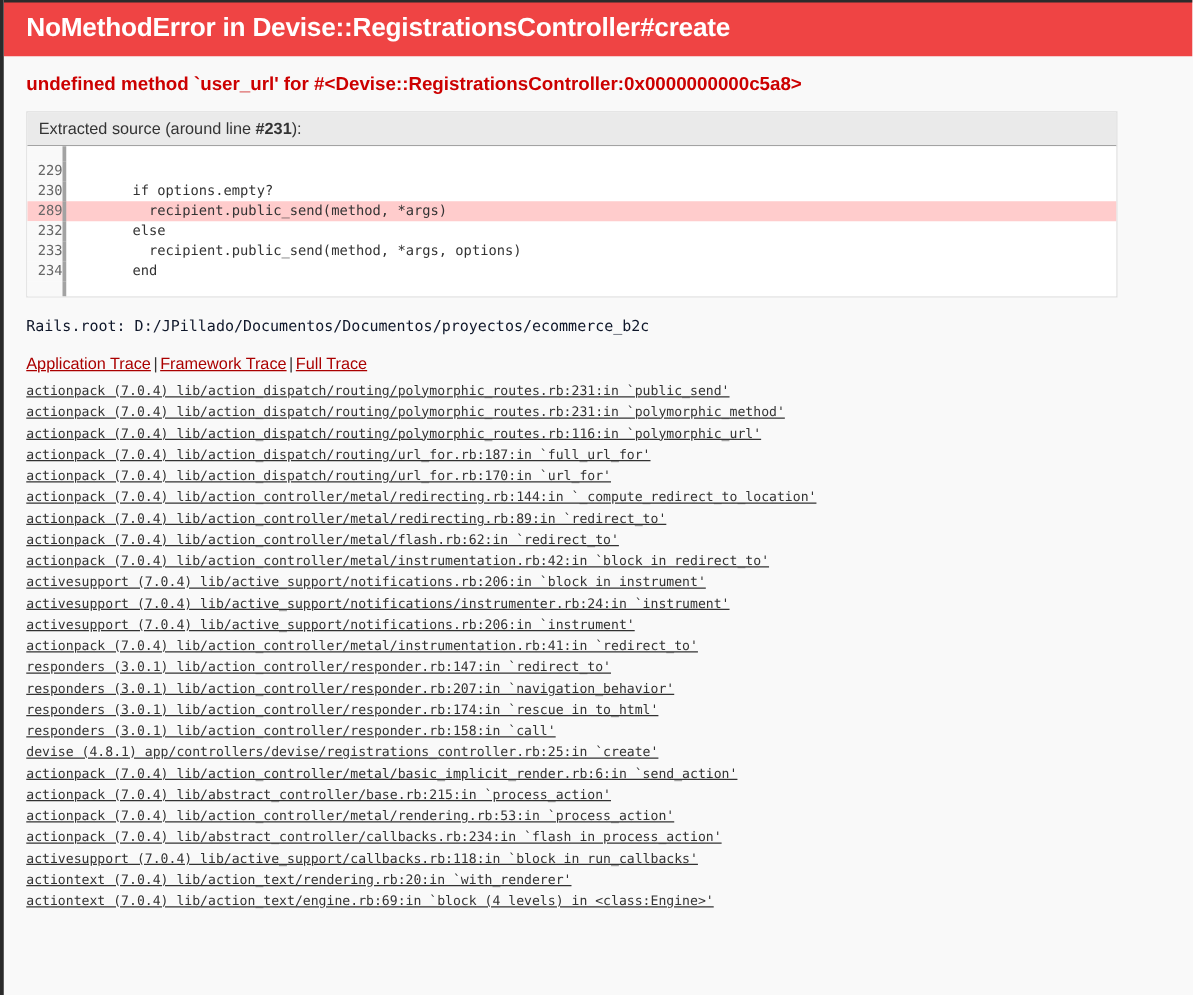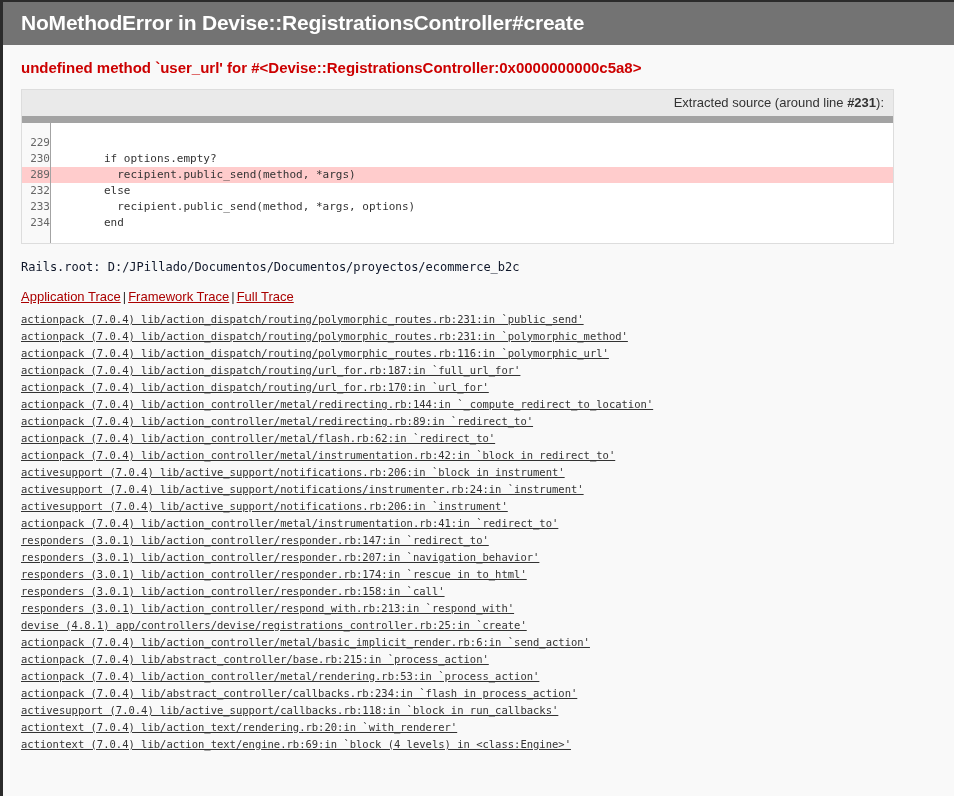--- a/index.html
+++ b/index.html
@@ -13,21 +13,21 @@
     background: #f9f9f9;
     font-family: "Liberation Sans", sans-serif;
     color: #333;
     overflow: hidden;
     border-left: 3px solid #2b2b2b;
     box-sizing: border-box;
   }
 
   
   .error-band {
-    background: #737373;
+    background: #ef4444;
     color: #fff;
     padding: 9px 0 10px 18px;
     border-top: 2px solid #2b2b2b;
   }
   .error-band h1 {
     margin: 0;
     font-size: 21px;
     font-weight: bold;
     letter-spacing: -0.2px;
     line-height: 1.15;
@@ -47,22 +47,21 @@
   .source-wrap {
     margin: 0 60px 0 18px;
     border: 1px solid #ddd;
     background: #fff;
   }
   .source-header {
     background: #eaeaea;
     padding: 5px 9px 6px 9px;
     font-size: 13px;
     color: #333;
-    border-bottom: 7px solid #a3a3a3;
-    text-align: right;
+    border-bottom: 1px solid #a3a3a3;
   }
   .source-header b { font-weight: bold; }
 
   table.source-code {
     border-collapse: collapse;
     width: 100%;
     font-family: "DejaVu Sans Mono", monospace;
     font-size: 11px;
     background: #fff;
   }
@@ -71,21 +70,21 @@
     vertical-align: top;
     white-space: pre;
     line-height: 16px;
   }
   td.gutter {
     width: 28px;
     background: #f9f9f9;
     color: #666;
     text-align: right;
     padding-right: 6px;
-    border-right: 1px solid #a3a3a3;
+    border-right: 3px solid #a3a3a3;
     user-select: none;
   }
   td.code {
     padding-left: 10px;
     color: #333;
   }
   tr.pad td { height: 12px; line-height: 12px; }
   tr.highlight td { background: #ffcccc; }
 
   
@@ -193,21 +192,20 @@
     <a href="#">actionpack (7.0.4) lib/action_controller/metal/flash.rb:62:in `redirect_to'</a>
     <a href="#">actionpack (7.0.4) lib/action_controller/metal/instrumentation.rb:42:in `block in redirect_to'</a>
     <a href="#">activesupport (7.0.4) lib/active_support/notifications.rb:206:in `block in instrument'</a>
     <a href="#">activesupport (7.0.4) lib/active_support/notifications/instrumenter.rb:24:in `instrument'</a>
     <a href="#">activesupport (7.0.4) lib/active_support/notifications.rb:206:in `instrument'</a>
     <a href="#">actionpack (7.0.4) lib/action_controller/metal/instrumentation.rb:41:in `redirect_to'</a>
     <a href="#">responders (3.0.1) lib/action_controller/responder.rb:147:in `redirect_to'</a>
     <a href="#">responders (3.0.1) lib/action_controller/responder.rb:207:in `navigation_behavior'</a>
     <a href="#">responders (3.0.1) lib/action_controller/responder.rb:174:in `rescue in to_html'</a>
     <a href="#">responders (3.0.1) lib/action_controller/responder.rb:158:in `call'</a>
-    <a href="#">responders (3.0.1) lib/action_controller/respond_with.rb:213:in `respond_with'</a>
     <a href="#">devise (4.8.1) app/controllers/devise/registrations_controller.rb:25:in `create'</a>
     <a href="#">actionpack (7.0.4) lib/action_controller/metal/basic_implicit_render.rb:6:in `send_action'</a>
     <a href="#">actionpack (7.0.4) lib/abstract_controller/base.rb:215:in `process_action'</a>
     <a href="#">actionpack (7.0.4) lib/action_controller/metal/rendering.rb:53:in `process_action'</a>
     <a href="#">actionpack (7.0.4) lib/abstract_controller/callbacks.rb:234:in `flash in process_action'</a>
     <a href="#">activesupport (7.0.4) lib/active_support/callbacks.rb:118:in `block in run_callbacks'</a>
     <a href="#">actiontext (7.0.4) lib/action_text/rendering.rb:20:in `with_renderer'</a>
     <a href="#">actiontext (7.0.4) lib/action_text/engine.rb:69:in `block (4 levels) in &lt;class:Engine&gt;'</a>
   </div>
 

